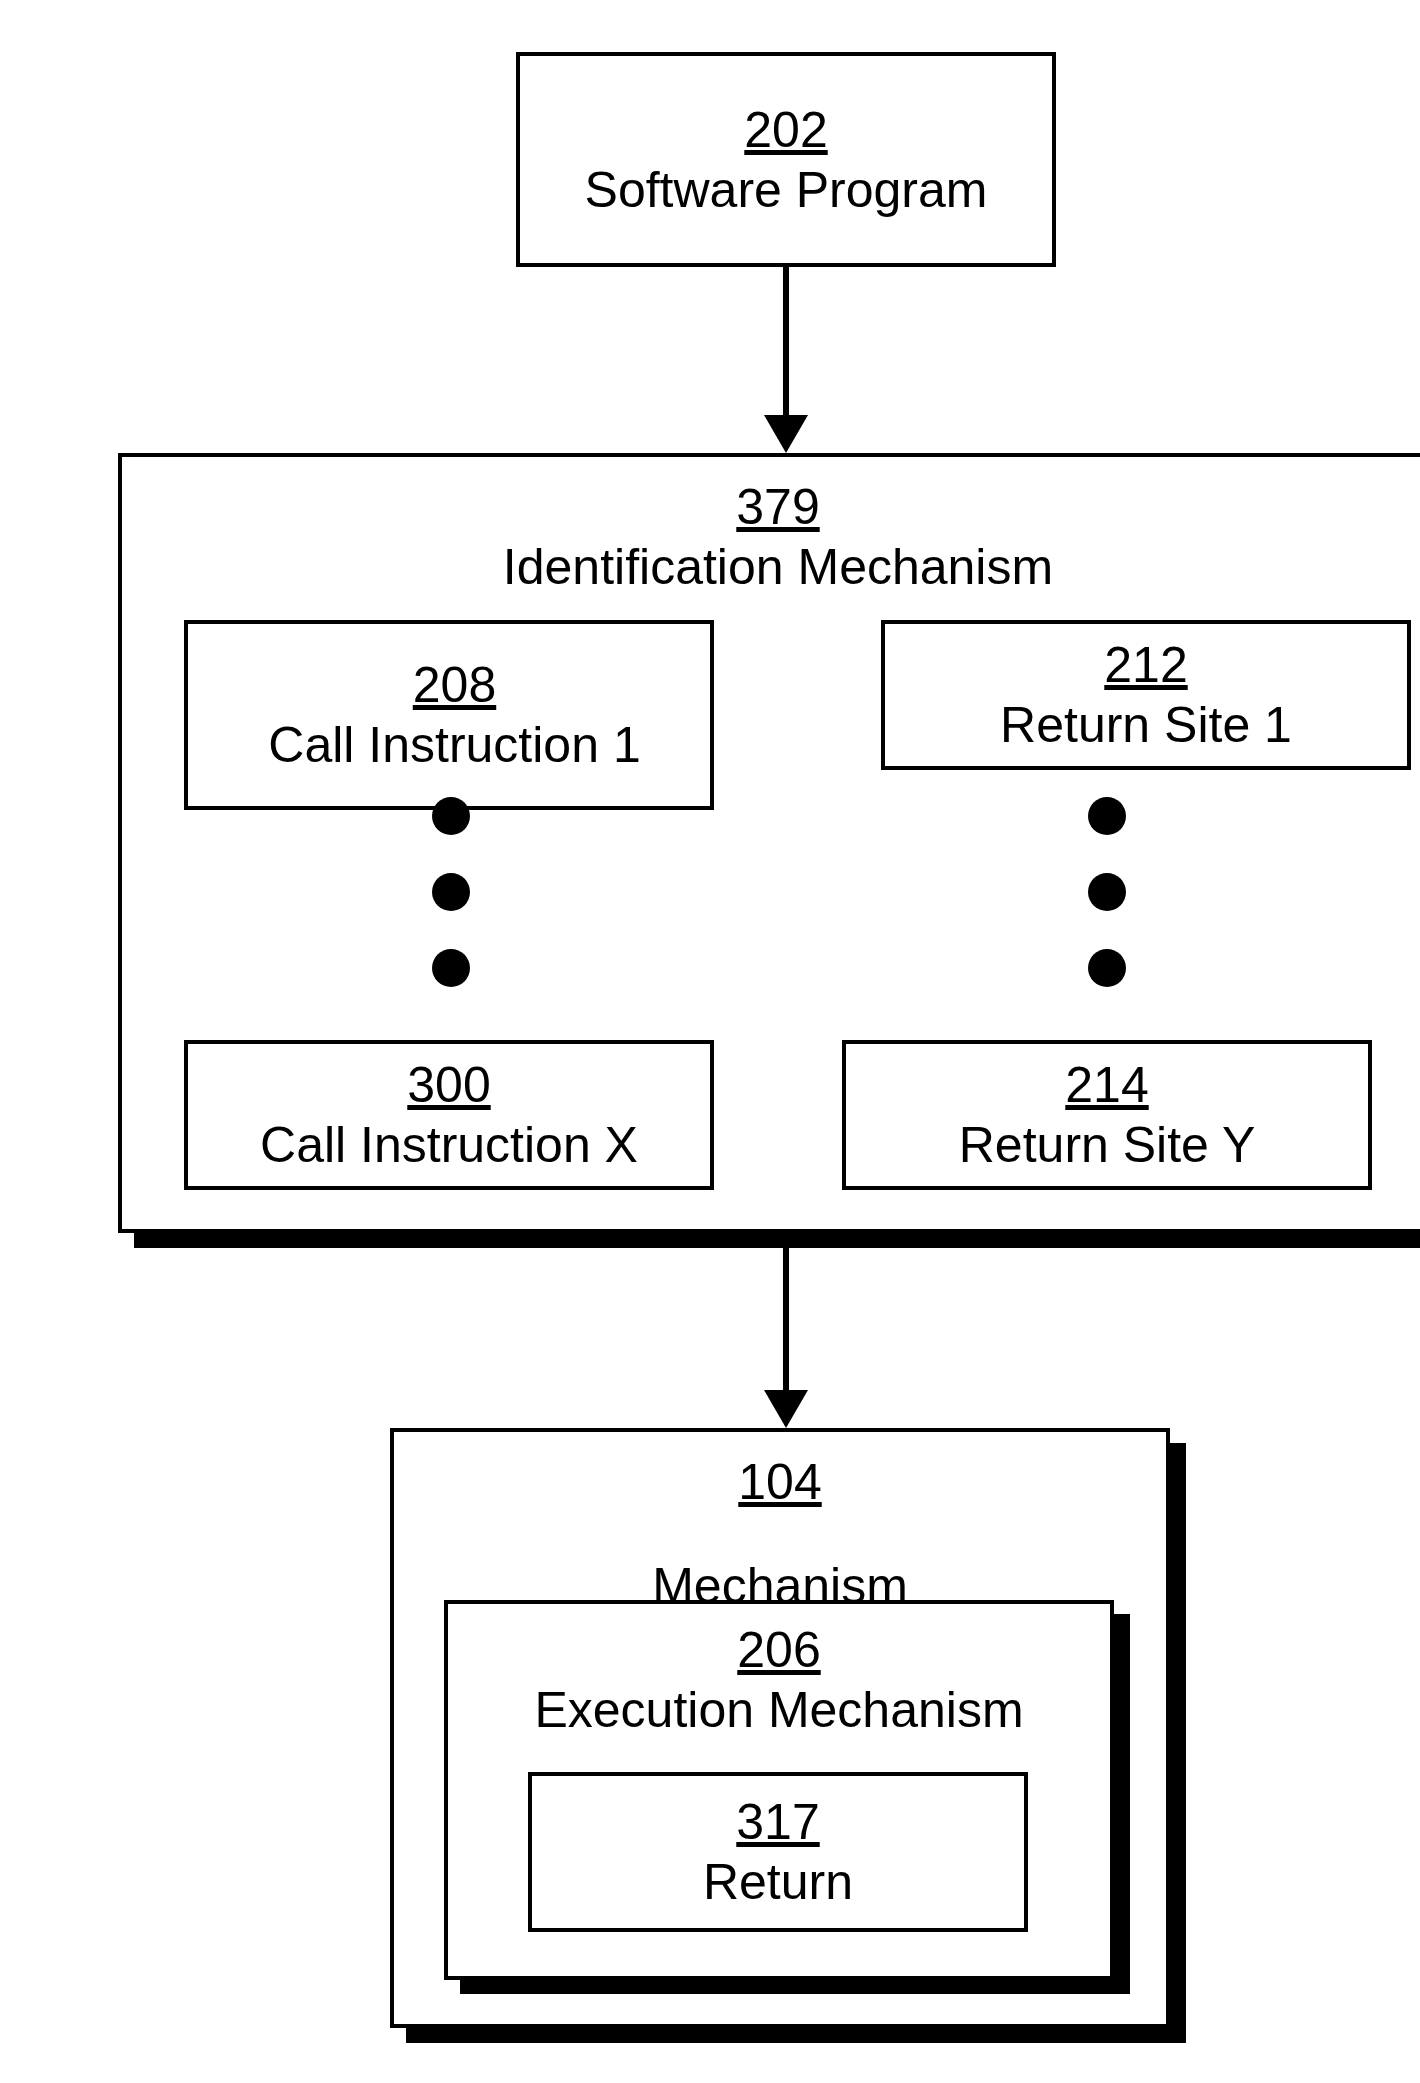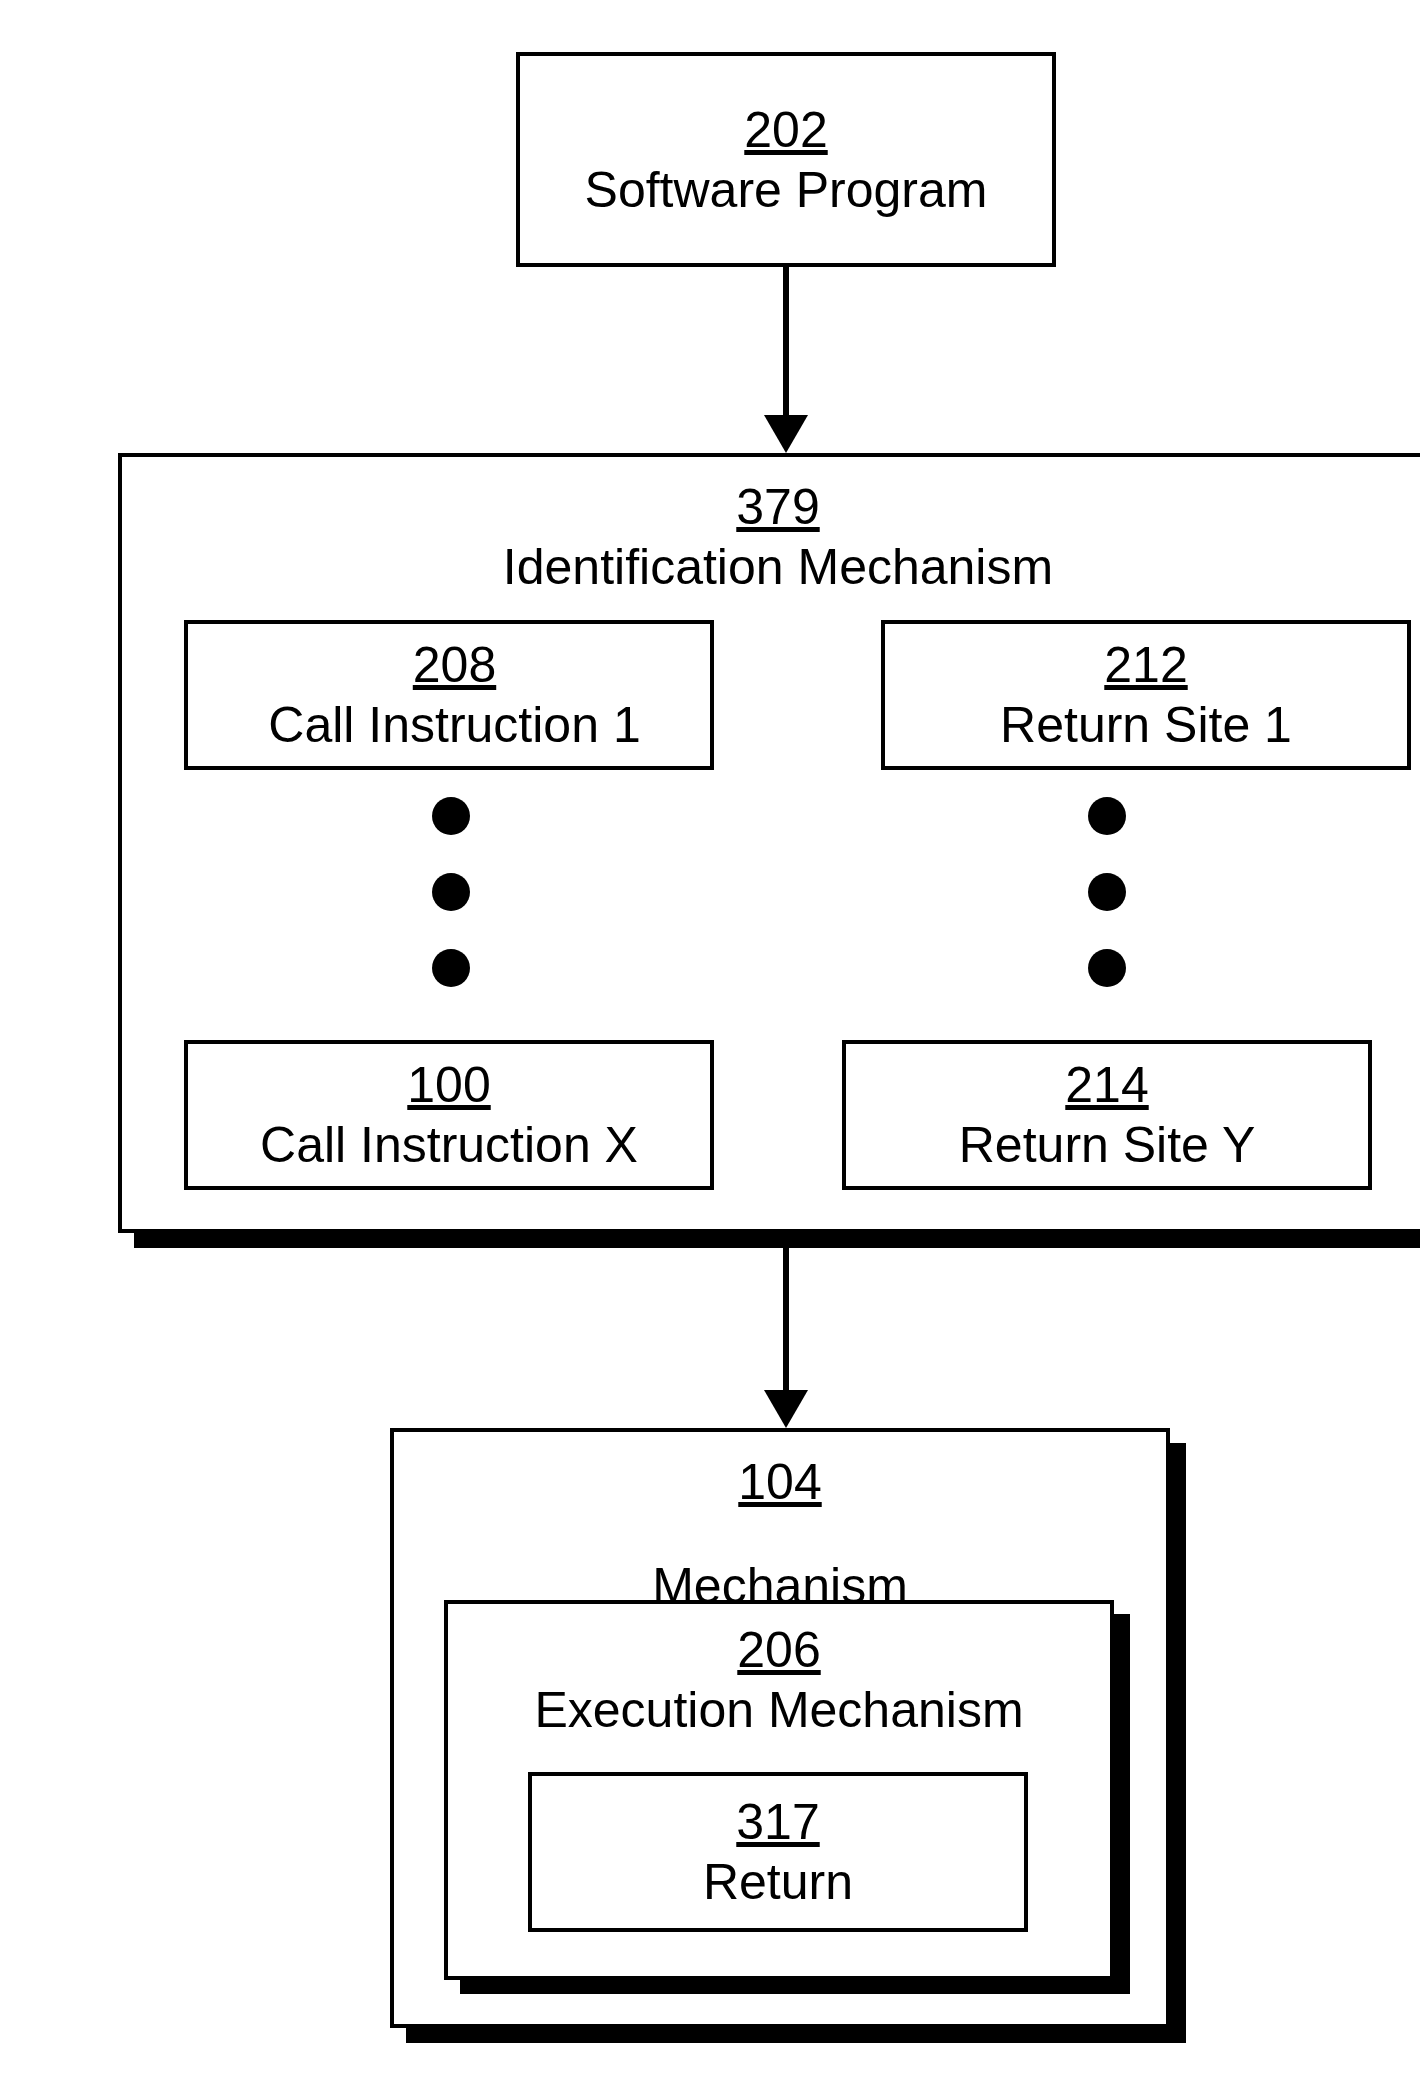--- a/index.html
+++ b/index.html
@@ -82,33 +82,33 @@
 
 <div class="arrow-line" style="top:267px; height:155px; left:786px;"></div>
 <div class="arrow-head" style="top:415px; left:786px;"></div>
 
 <div class="shadow-box" style="left:134px; top:468px; width:1320px; height:780px;"></div>
 
 <div class="box" style="left:118px; top:453px; width:1320px; height:780px; justify-content:flex-start; padding-top:20px;">
   <div class="ref">379</div>
   <div class="label">Identification Mechanism</div>
 
-  <div class="inner-box" style="position:absolute; left:62px; top:163px; width:530px; height:150px;padding-left:11px;">
+  <div class="inner-box" style="position:absolute; left:62px; top:163px; width:530px; height:190px;padding-left:11px;">
     <div class="ref">208</div>
     <div class="label">Call Instruction 1</div>
   </div>
 
   <div class="dots" style="left:310px; top:340px;">
     <div class="dot"></div>
     <div class="dot"></div>
     <div class="dot"></div>
   </div>
 
   <div class="inner-box" style="position:absolute; left:62px; top:583px; width:530px; height:150px;">
-    <div class="ref">100</div>
+    <div class="ref">300</div>
     <div class="label">Call Instruction X</div>
   </div>
 
   <div class="inner-box" style="position:absolute; left:720px; top:163px; width:530px; height:150px;margin-left:39px;">
     <div class="ref">212</div>
     <div class="label">Return Site 1</div>
   </div>
 
   <div class="dots" style="left:966px; top:340px;">
     <div class="dot"></div>

